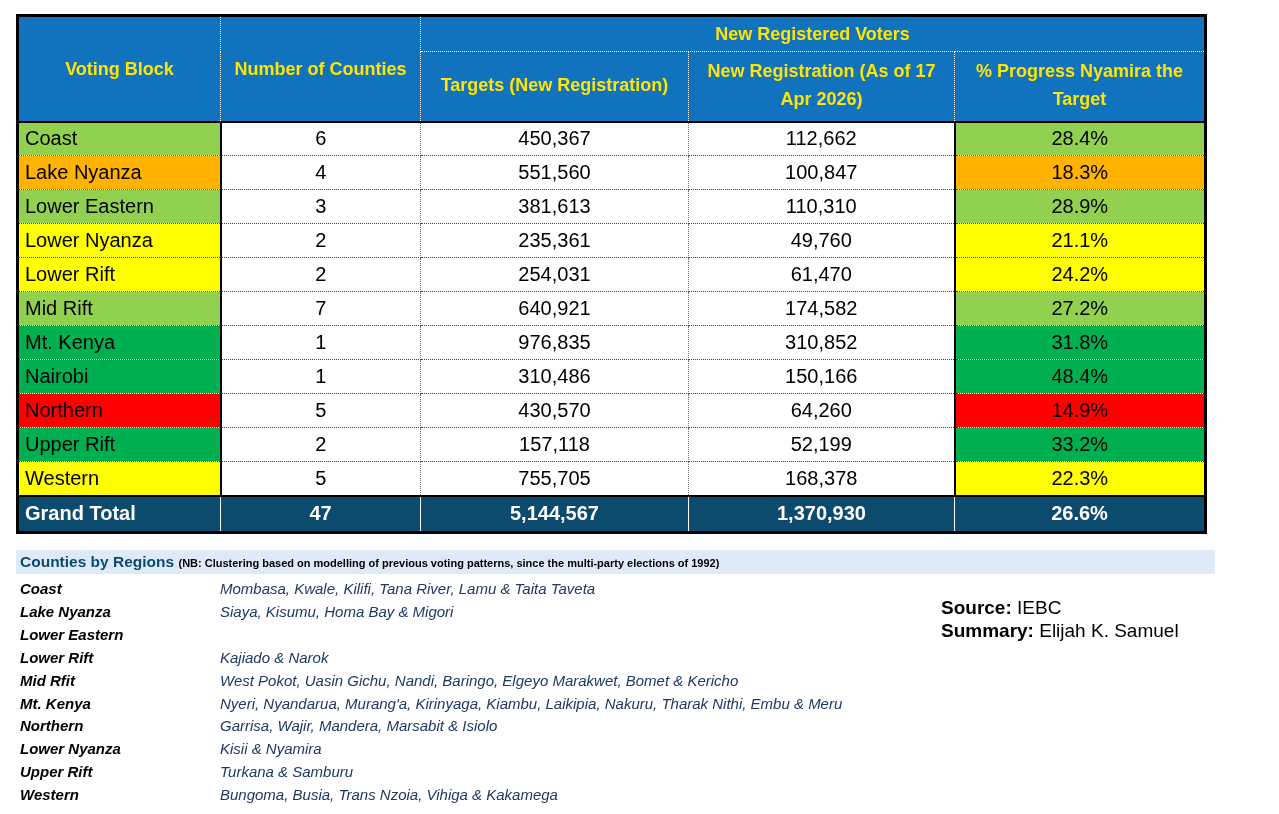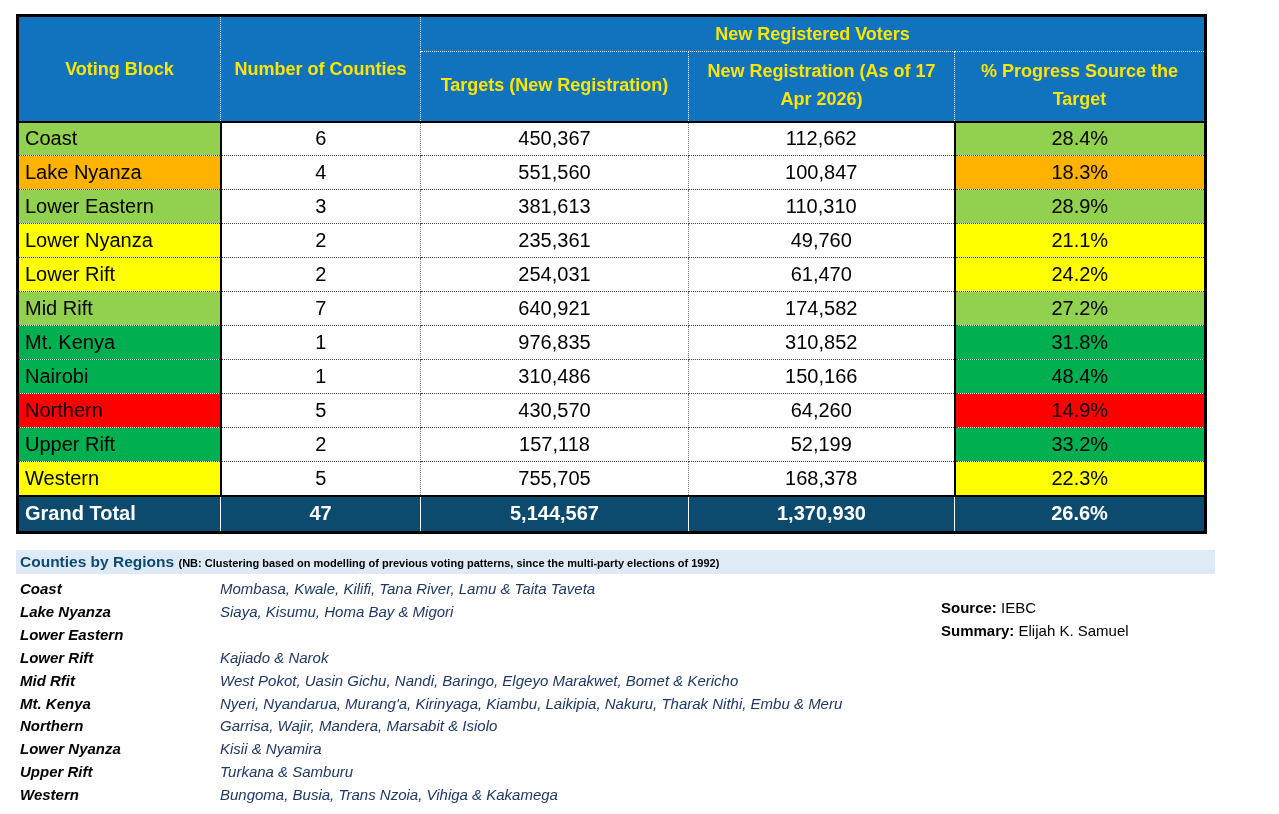--- a/index.html
+++ b/index.html
@@ -97,21 +97,21 @@
   .region-list { margin-top: 4px; }
   .region-row {
     display: grid;
     grid-template-columns: 204px 1fr;
     line-height: 22.9px;
     font-size: 15px;
   }
   .region-name { font-weight: bold; font-style: italic; color: #000; padding-left: 4px; }
   .region-counties { font-style: italic; color: #1F3864; }
 
-  .credits { position: absolute; left: 941px; top: 596px; font-size: 15px; line-height: 23px; color: #000; }
+  .credits { position: absolute; left: 941px; top: 596px; font-size: 19px; line-height: 23px; color: #000; }
   .credits .lbl { font-weight: bold; }
 </style>
 </head>
 <body>
 
 <div class="table-wrap">
   <table class="voters">
     <colgroup>
       <col class="c1">
         <col class="c2">
@@ -121,21 +121,21 @@
     </colgroup>
     <thead>
       <tr class="group-row">
         <th rowspan="2">Voting Block</th>
         <th rowspan="2">Number of Counties</th>
         <th colspan="3">New Registered Voters</th>
       </tr>
       <tr class="sub-row">
         <th>Targets (New Registration)</th>
         <th>New Registration (As of 17 Apr 2026)</th>
-        <th>% Progress Source the Target</th>
+        <th>% Progress Nyamira the Target</th>
       </tr>
     </thead>
     <tbody id="table-body">
 
     <tr>
     <td class="cell-block tone-lightgreen">Coast</td>
     <td>6</td>
     <td>450,367</td>
     <td>112,662</td>
     <td class="cell-progress tone-lightgreen">28.4%</td>

